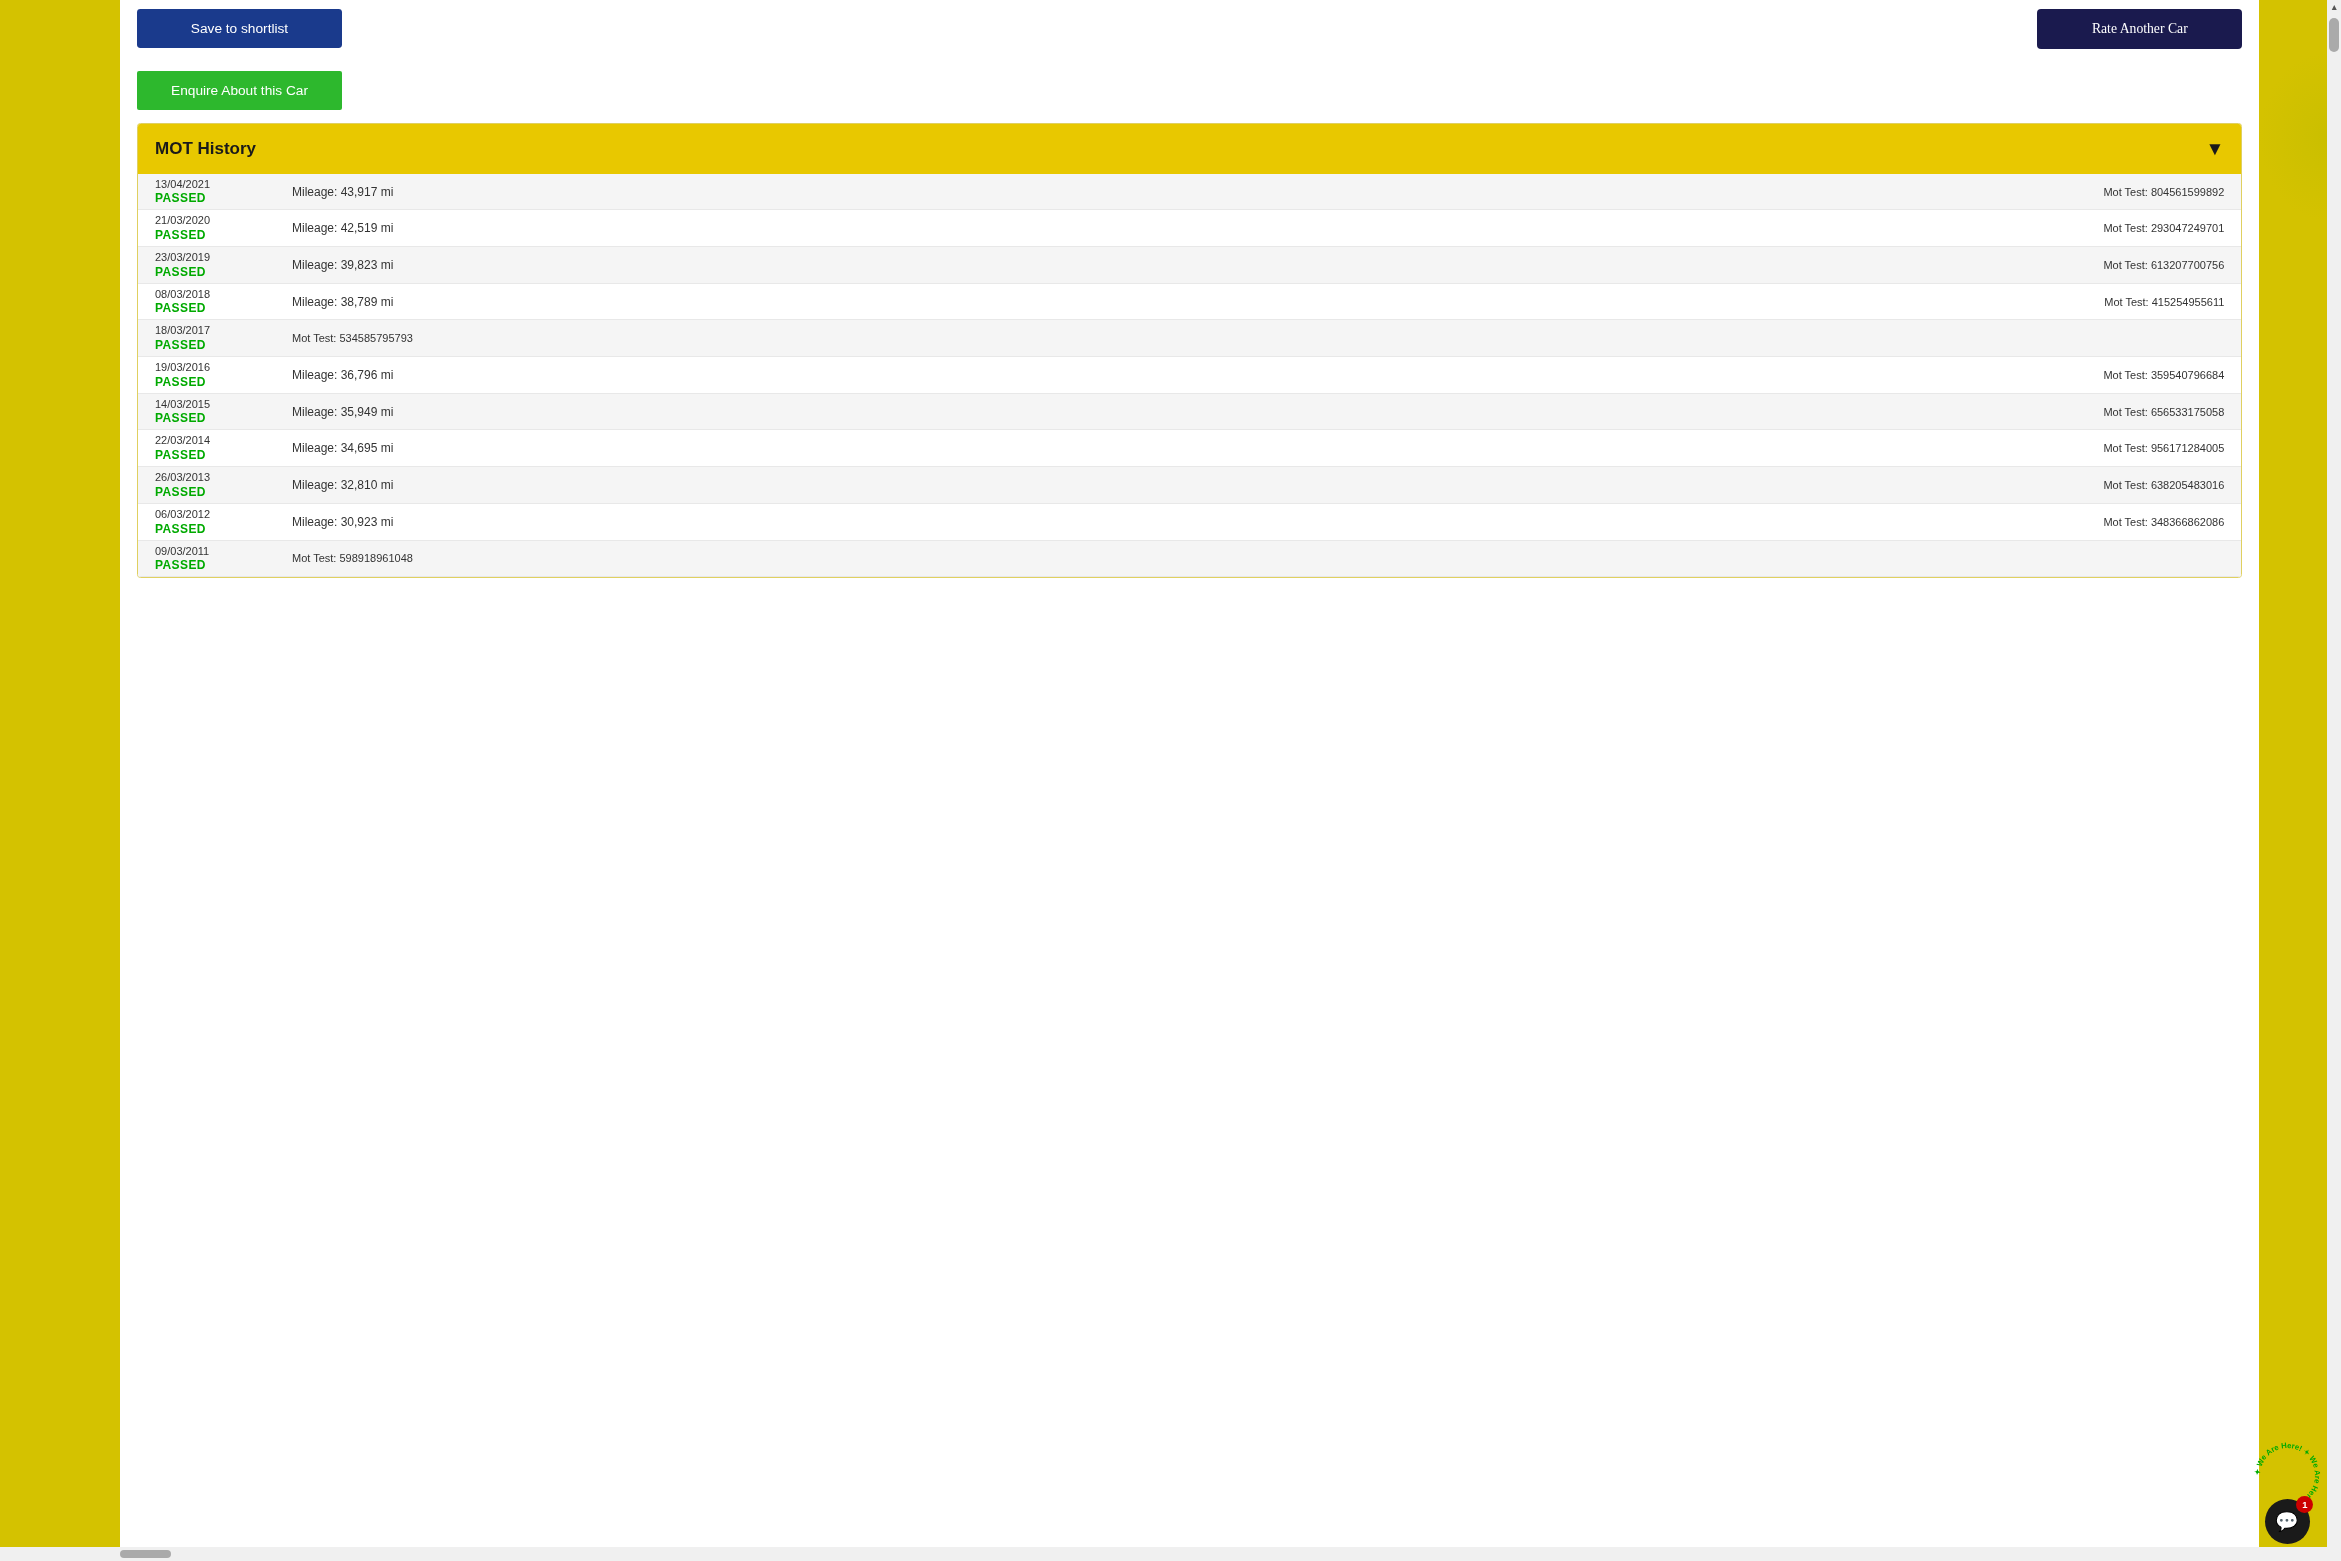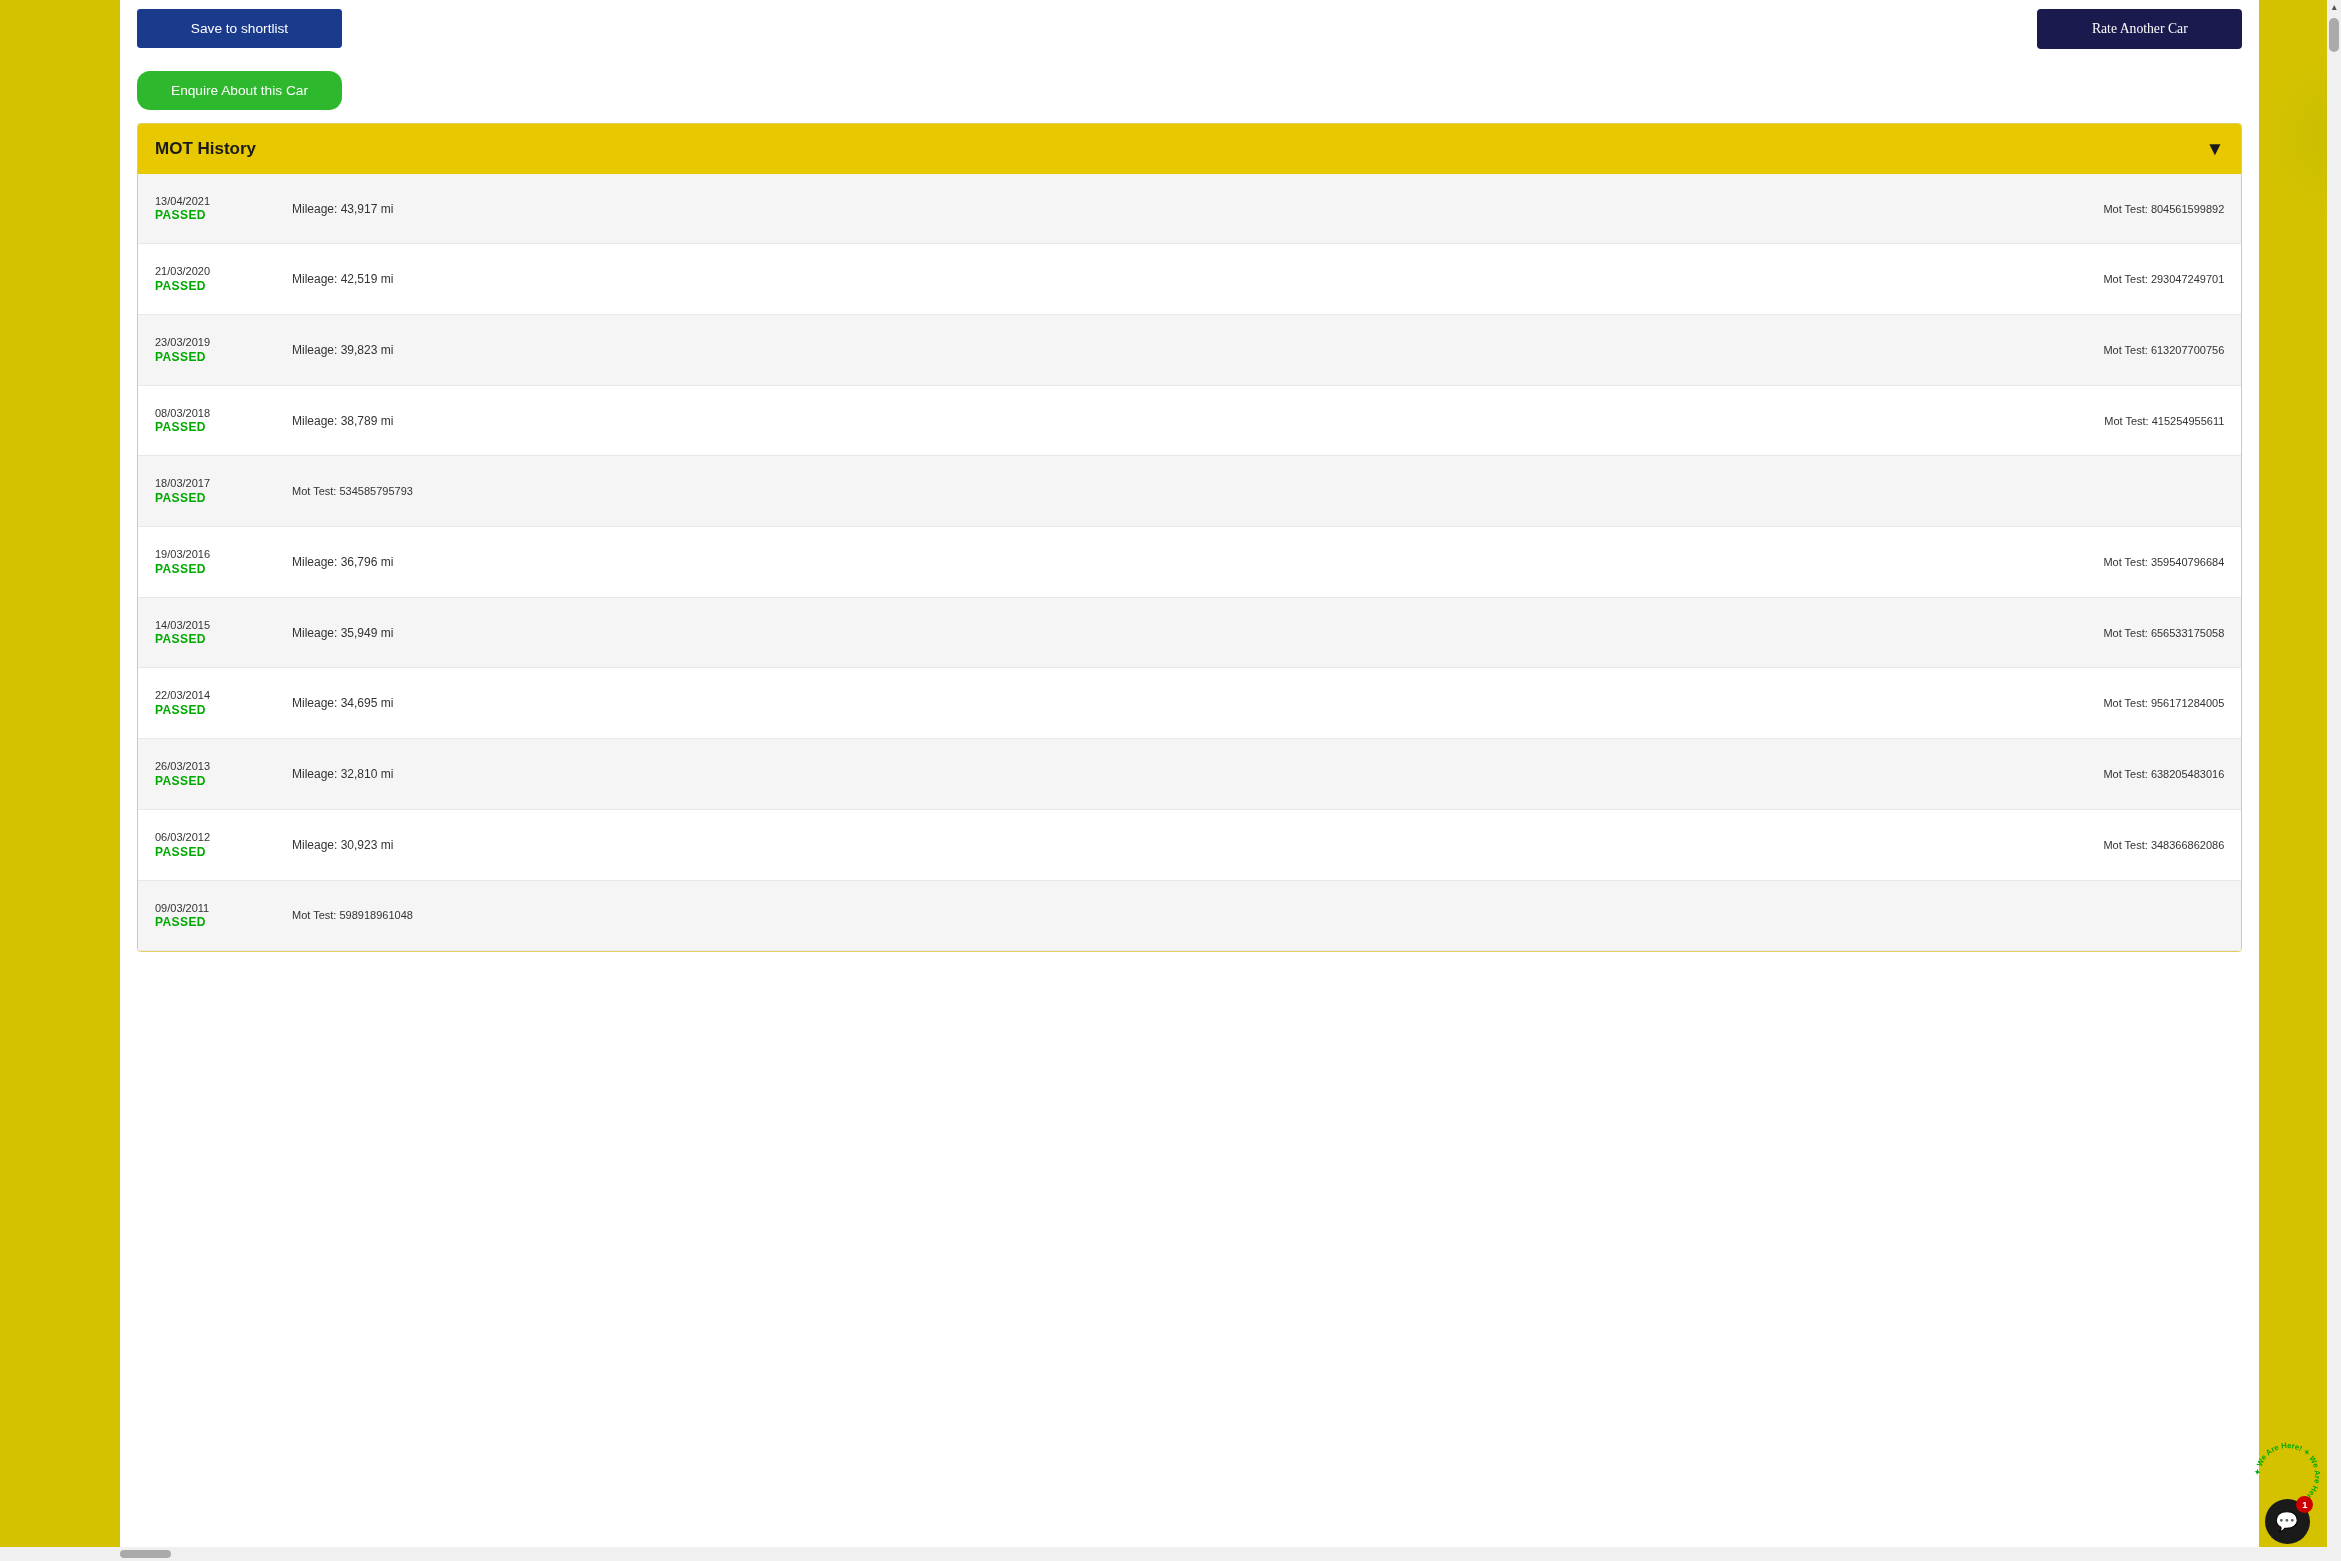--- a/index.html
+++ b/index.html
@@ -105,24 +105,24 @@
       text-align: center;
     }
 
     .btn-enquire {
       background-color: #2db82d;
       color: white;
       border: none;
       padding: 12px 34px;
       font-size: 13.7px;
       font-weight: 500;
-      border-radius: 13px;
+      border-radius: 2px;
       cursor: pointer;
       min-width: 205px;
-      text-align: left;
+      text-align: right;
     }
 
     .btn-rate {
       background-color: #1a1a4e;
       color: white;
       border: none;
       padding: 12px 34px;
       font-size: 13.7px;
       font-weight: 500;
       border-radius: 4px;
@@ -159,21 +159,21 @@
       color: #1a1a1a;
     }
 
     .mot-table {
       width: 100%;
     }
 
     .mot-row {
       display: flex;
       align-items: center;
-      padding: 21px 17px;
+      padding: 4px 17px;
       border-bottom: 0.9px solid #e8e8e8;
     }
 
     .mot-row:nth-child(odd) {
       background-color: #f5f5f5;
     }
 
     .mot-row:nth-child(even) {
       background-color: #ffffff;
     }

